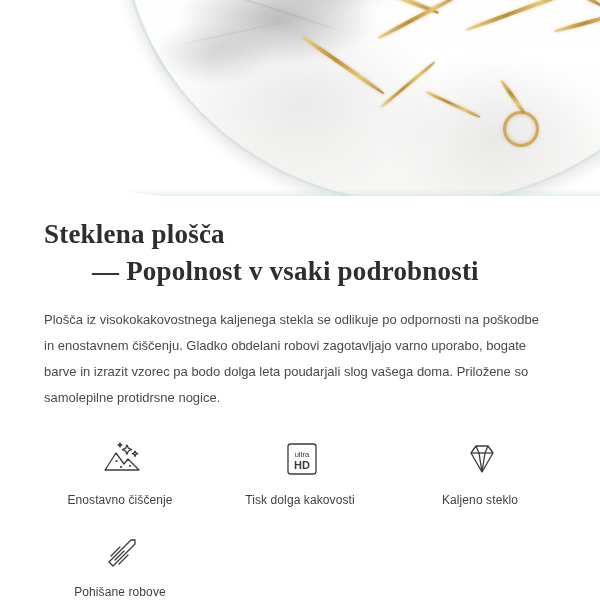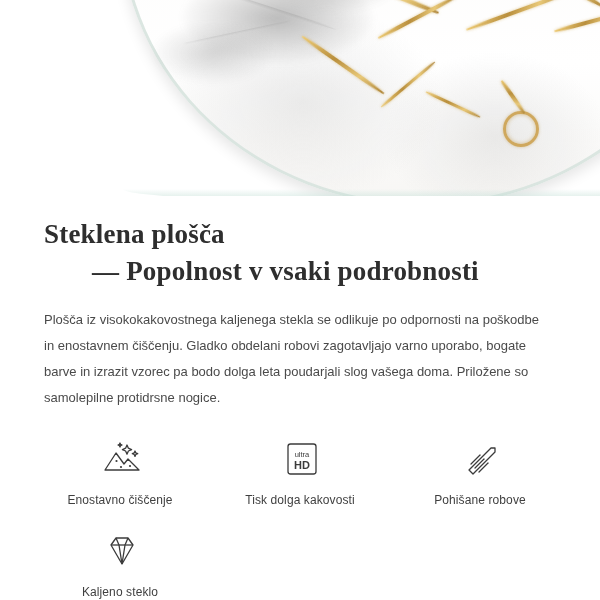--- a/index.html
+++ b/index.html
@@ -185,37 +185,37 @@
         <rect x="6" y="4" width="28" height="30" rx="2.5" fill="none" stroke="#3b3b3b" stroke-width="1.3"></rect>
         <text x="20" y="17" font-family="Liberation Sans, sans-serif" font-size="7.5" fill="#3b3b3b" text-anchor="middle">ultra</text>
         <text x="20" y="28.5" font-family="Liberation Sans, sans-serif" font-size="11" font-weight="bold" fill="#3b3b3b" text-anchor="middle">HD</text>
       </svg>
     </span>
     <span class="cap">Tisk dolga kakovosti</span>
   </div>
 
   <div class="feature">
     <span class="ico">
+      <svg width="40" height="36" viewBox="0 0 40 36" fill="none" stroke="#3b3b3b" stroke-width="1.3" stroke-linejoin="round">
+        <path d="M9 12 L14 5 L26 5 L31 12 L20 31 Z"></path>
+        <path d="M9 12 L31 12"></path>
+        <path d="M14 5 L17 12 L20 31"></path>
+        <path d="M26 5 L23 12 L20 31"></path>
+      </svg>
+    </span>
+    <span class="cap">Kaljeno steklo</span>
+  </div>
+
+  <div class="feature">
+    <span class="ico">
       <svg width="40" height="36" viewBox="0 0 40 36" fill="none" stroke="#3b3b3b" stroke-width="1.3" stroke-linecap="round">
         <path d="M7 29 L29 7 L33 7 L33 11 L11 33 Z" stroke-linejoin="round"></path>
         <path d="M13 27 L22 18"></path>
         <path d="M17 31 L26 22"></path>
         <path d="M9 23 L18 14"></path>
       </svg>
     </span>
     <span class="cap">Pohišane robove</span>
   </div>
 
-  <div class="feature">
-    <span class="ico">
-      <svg width="40" height="36" viewBox="0 0 40 36" fill="none" stroke="#3b3b3b" stroke-width="1.3" stroke-linejoin="round">
-        <path d="M9 12 L14 5 L26 5 L31 12 L20 31 Z"></path>
-        <path d="M9 12 L31 12"></path>
-        <path d="M14 5 L17 12 L20 31"></path>
-        <path d="M26 5 L23 12 L20 31"></path>
-      </svg>
-    </span>
-    <span class="cap">Kaljeno steklo</span>
-  </div>
-
 
 
 </div>
 
 </body></html>

